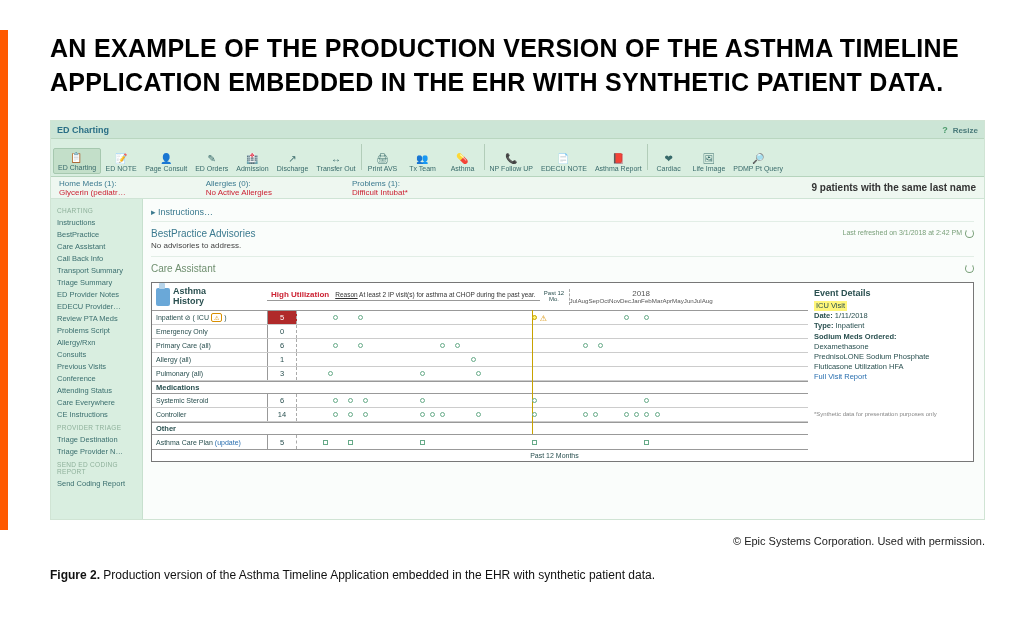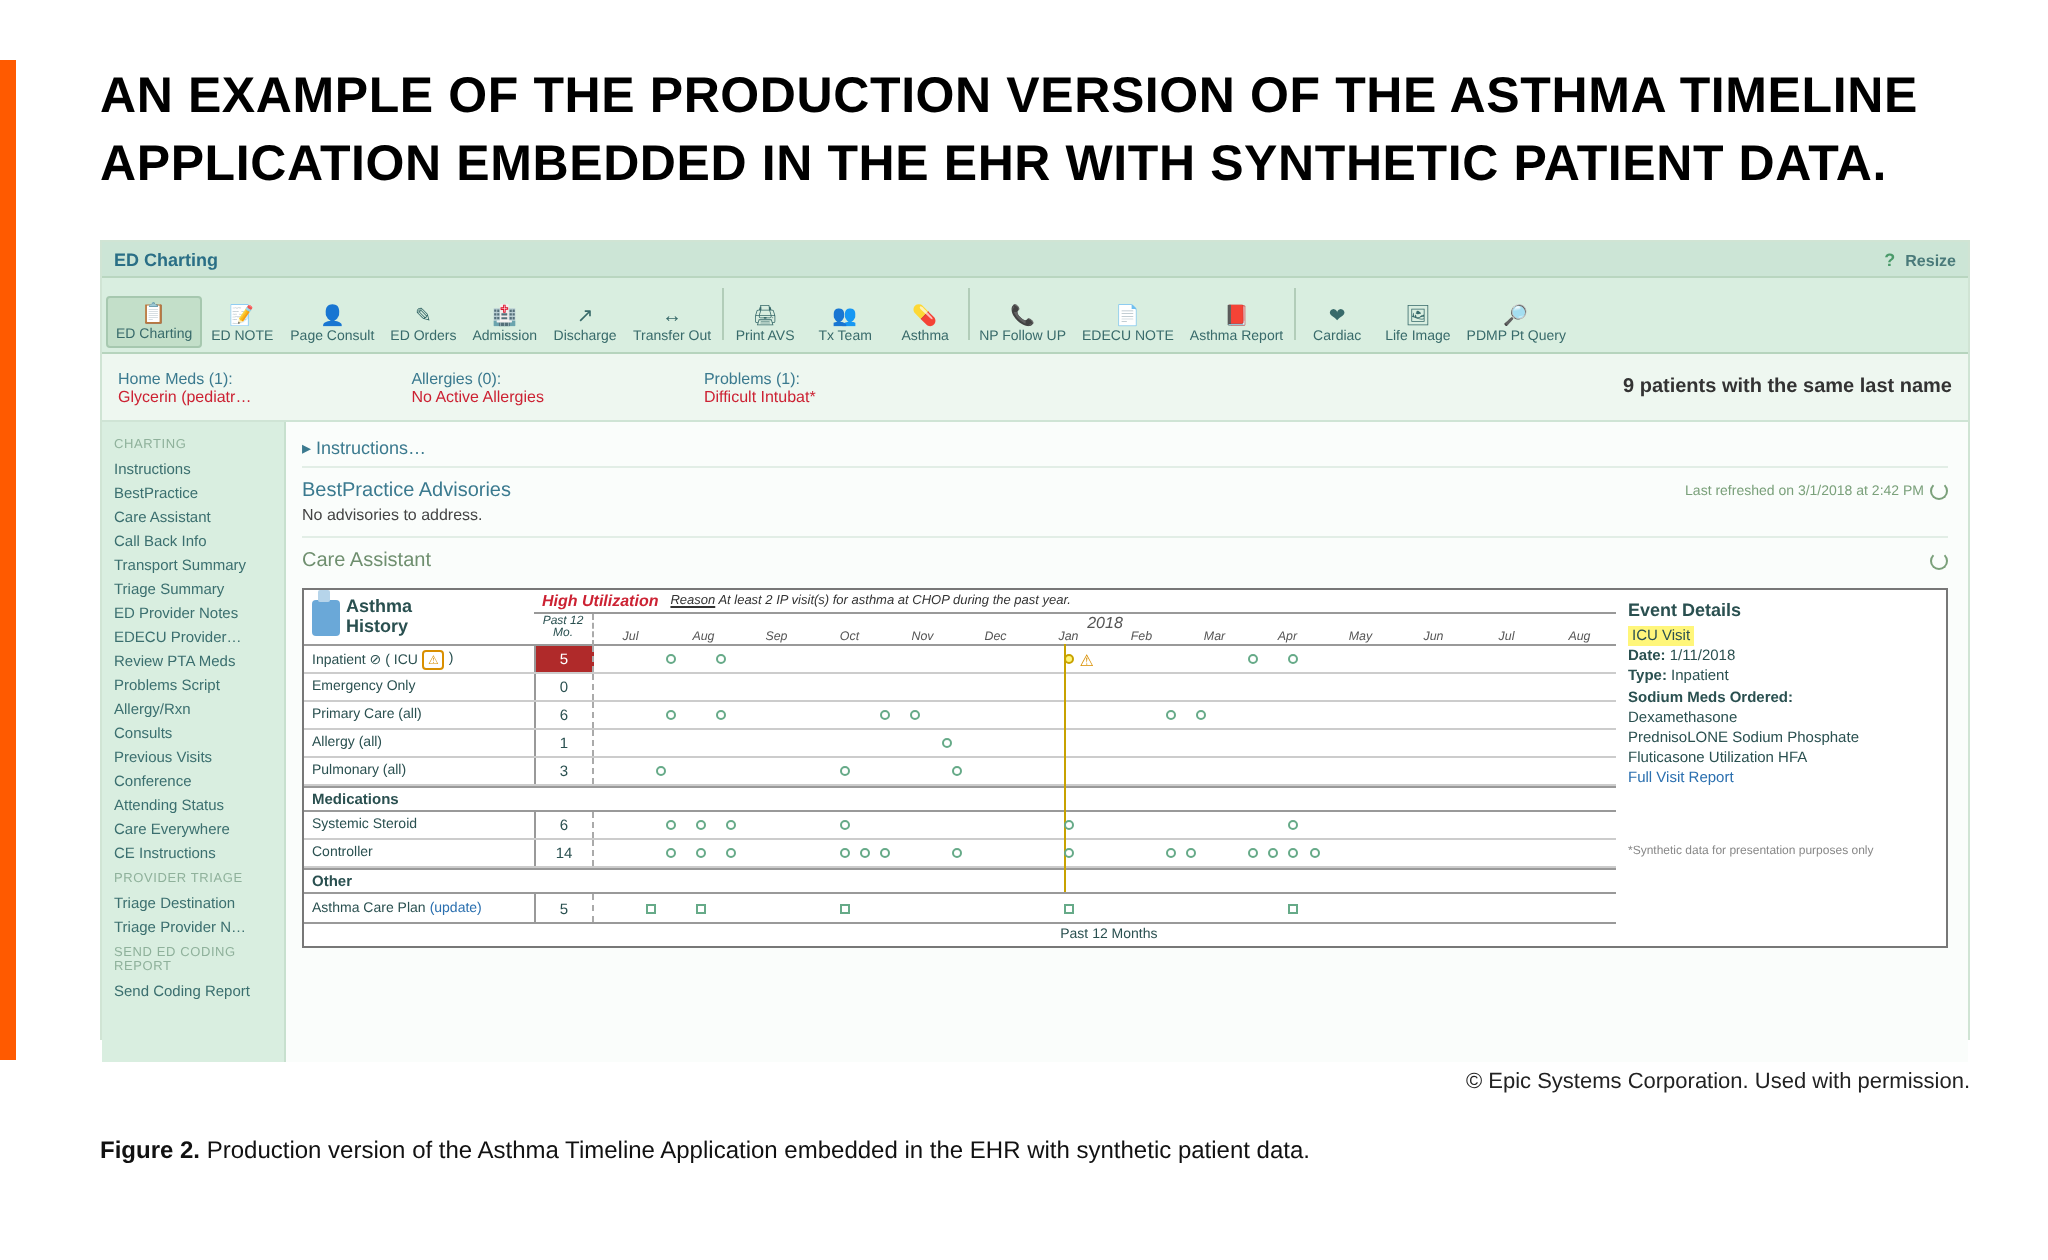--- a/index.html
+++ b/index.html
@@ -7,21 +7,21 @@
   .orange-bar { position: absolute; left: 0; top: 30px; width: 8px; height: 500px; background: #ff5a00; }
   .heading { position: absolute; left: 50px; top: 32px; font-size: 25px; font-weight: 700; letter-spacing: 0.3px; line-height: 1.35; max-width: 920px; }
   .ehr-frame { position: absolute; left: 50px; top: 120px; width: 935px; height: 400px; border: 1px solid #d0e4d4; background: #d9eee0; font-size: 9px; color: #2a5050; }
   .titlebar { display:flex; justify-content:space-between; align-items:center; height: 18px; padding: 0 6px; color:#2a6f86; font-weight:600; font-size:9px; background:#cce5d6; border-bottom:1px solid #b9d6c0;}
   .titlebar .resize { font-size:8px; color:#4a7a7a;}
   .toolbar { height: 38px; background:#d9eee0; border-bottom:1px solid #b6d4bd; display:flex; align-items:flex-end; padding:0 2px 2px; gap:0; overflow:hidden;}
   .tb-item { display:flex; flex-direction:column; align-items:center; justify-content:flex-end; padding:2px 4px; font-size:7px; color:#386a6a; min-width:40px; white-space:nowrap; }
   .tb-item.active { background:#c3dfc9; border:1px solid #a6c8af; border-radius:2px;}
   .tb-icon { width:12px; height:12px; display:flex; align-items:center; justify-content:center; font-size:10px; margin-bottom:1px;}
   .tb-sep { width:1px; height:26px; background:#b2cdb9; margin:0 1px; align-self:center;}
-  .alertbar { height:34px; background:#eef7f0; border-bottom:1px solid #cfe4d5; display:flex; align-items:center; font-size:8px; padding:0 8px; justify-content:space-between;}
+  .alertbar { height:22px; background:#eef7f0; border-bottom:1px solid #cfe4d5; display:flex; align-items:center; font-size:8px; padding:0 8px; justify-content:space-between;}
   .alert-left { display:flex; gap:80px;}
   .alert-block .t { color:#3b7a8f; }
   .alert-block .v { color:#c23; }
   .alert-right { font-weight:700; color:#333; font-size:10px; }
   .body-area { display:flex; height: calc(100% - 18px - 38px - 22px); }
   .sidebar { width:92px; background:#d9eee0; border-right:1px solid #c7e0ce; padding:4px 4px 4px 6px; font-size:7.5px; color:#3b6f6f; overflow:hidden;}
   .sidebar .group-h { color:#8fb19b; font-size:6.5px; letter-spacing:0.3px; margin:4px 0 2px; text-transform:uppercase;}
   .sidebar .item { padding:1.5px 0; white-space:nowrap; overflow:hidden; text-overflow:ellipsis; cursor:pointer;}
   .main { flex:1; background:#fafdfb; padding:6px 10px 6px 8px; display:flex; flex-direction:column; gap:6px; overflow:hidden;}
   .instr { color:#3b7a8f; font-size:9px; padding:2px 0 4px; border-bottom:1px solid #e2eee6;}
@@ -35,21 +35,21 @@
   .tl-right { width:165px; padding:4px 6px; font-size:7.5px; line-height:1.35;}
   .tl-right .ed-title { font-weight:700; font-size:9px; margin-bottom:2px;}
   .tl-right .hl { background:#fff67a; display:inline-block; padding:0 2px;}
   .tl-right .link { color:#2a6faf; cursor:pointer;}
   .tl-right .foot { font-size:6px; color:#888; margin-top:28px;}
   .tl-head-row { display:flex; align-items:center; height:28px; border-bottom:1px solid #999;}
   .tl-head-title { width:115px; display:flex; align-items:center; gap:3px; padding:2px 4px;}
   .asthma-label { font-weight:700; font-size:9px; line-height:1.05;}
   .inhaler { width:14px; height:18px; background:#6aa8d8; border-radius:2px; position:relative;}
   .inhaler::after{ content:''; position:absolute; top:-5px; left:3px; width:6px; height:6px; background:#b6d4ea; border-radius:1px;}
-  .hu-area { flex:1; display:flex; flex-direction:column;font-style:italic;}
+  .hu-area { flex:1; display:flex; }
   .hu-top { height:12px; border-bottom:1px solid #999; display:flex; align-items:center; gap:6px; padding:0 4px;}
   .hu-label { color:#c23; font-weight:700; font-size:8px;}
   .hu-reason { font-size:6.5px; color:#333;}
   .hu-reason .u { text-decoration:underline;}
   .month-row { height:16px; display:flex; position:relative;}
   .past12-cell { width:30px; border-right:1px dashed #aaa; font-size:6px; text-align:center; padding-top:1px; line-height:1.05;}
   .months { flex:1; display:flex; align-items:flex-end; padding-bottom:1px; position:relative;}
   .mo { flex:1; text-align:center; font-size:6.2px; color:#555;}
   .year-label { position:absolute; top:0; left:50%; transform:translateX(-50%); font-size:8px; color:#555;}
   .tl-section-h { background:#fff; border-top:1px solid #999; border-bottom:1px solid #999; padding:1px 4px; font-weight:700; font-size:7.5px;}

